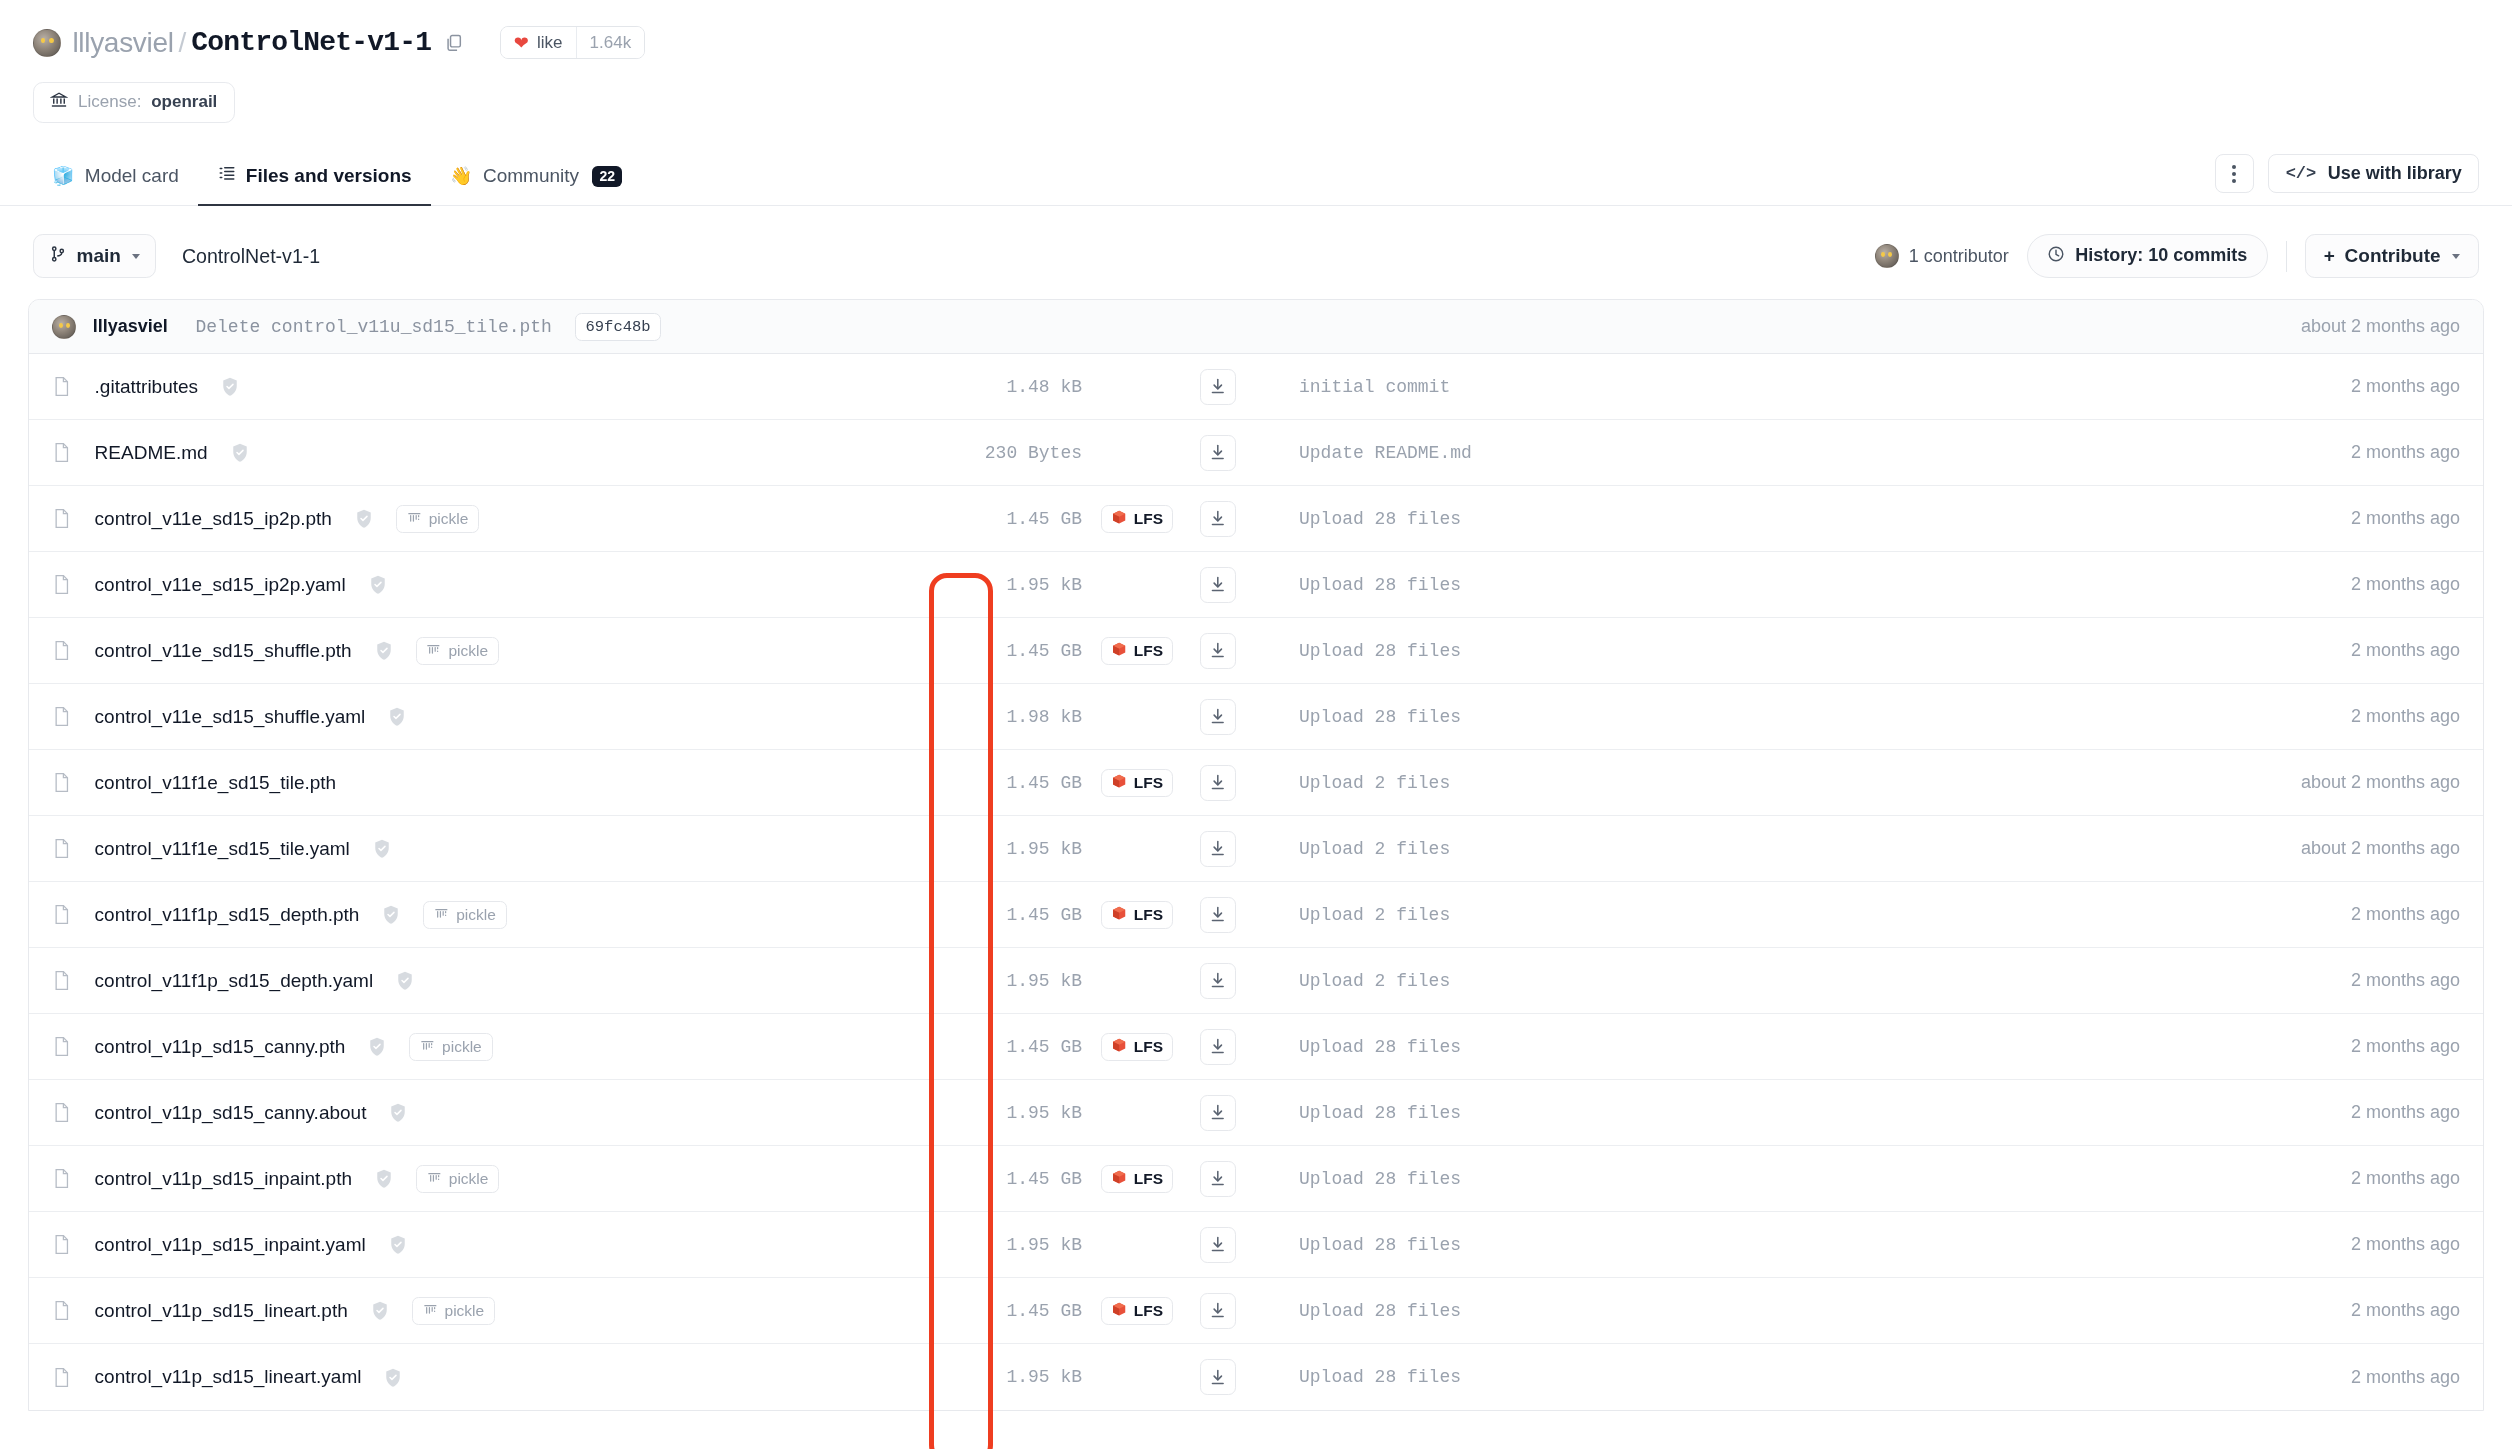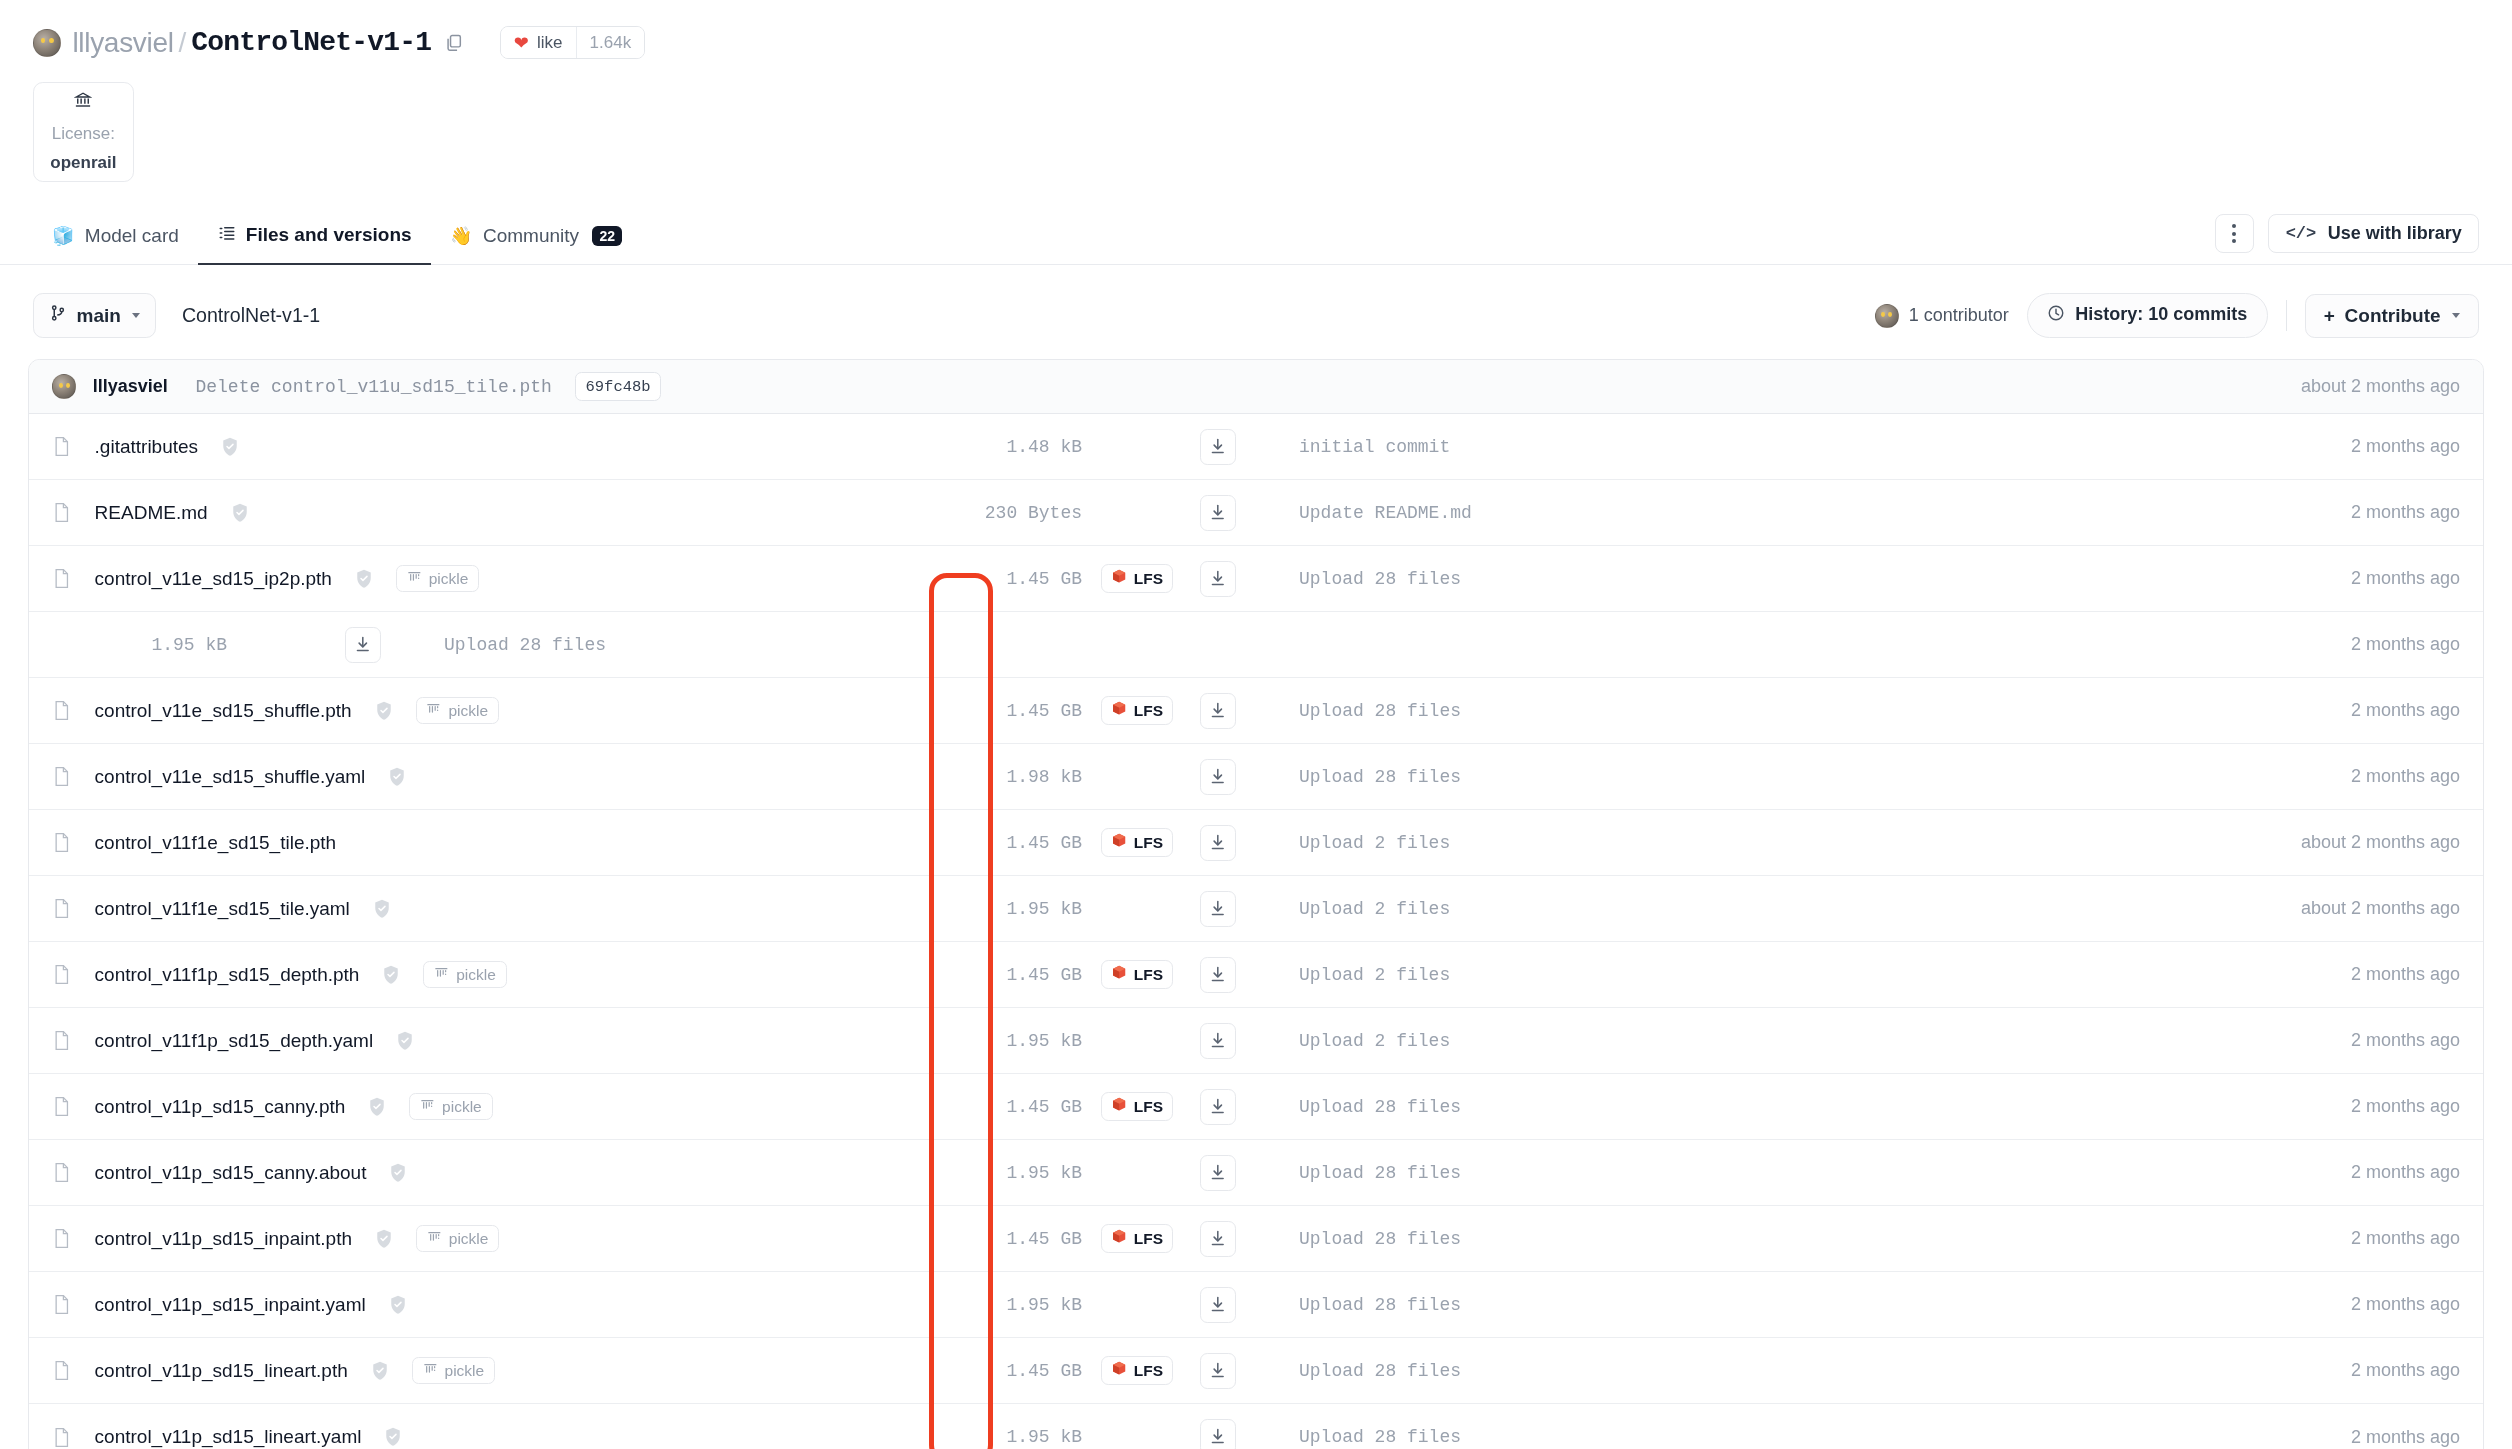--- a/index.html
+++ b/index.html
@@ -51,21 +51,21 @@
   .heart { color:#e8483f; font-size:18px; line-height:1; }
   .like-count{
     display:flex; align-items:center; padding: 0 13px; font-size:17px; color:#9aa2ae;
     border-left:0.8px solid #e9ecf0; background:#fff;
   }
 
   .license-row { margin-top: 14.7px; }
   .license-pill{
     display:inline-flex; align-items:center; gap:9.8px;
     border:0.8px solid #e8eaee; border-radius:9.8px;
-    padding: 8.1px 16.3px; font-size:17px; color:#9aa2ae; background:#fff;flex-direction:column;
+    padding: 8.1px 16.3px; font-size:17px; color:#9aa2ae; background:#fff;
   }
   .license-pill .lic-val{ color:#374151; font-weight:600; }
 
   
   .tabbar{
     margin-top: 21px; border-bottom: 0.8px solid #e9ebef;
     display:flex; align-items:flex-end; padding: 0 33px; height: 62px;
     position:relative;
   }
   .tabs{ display:flex; align-items:flex-end; gap:0; }
@@ -444,20 +444,36 @@
                 <path d="M7.5 10 12 14.5 16.5 10"></path>
                 <path d="M5.5 19h13"></path>
         </svg>
       </span>
     </div>
     <div class="c-commit">Upload 28 files</div>
     <div class="c-time">2 months ago</div>
   </div>
 
   <div class="row">
+    <div class="c-name">
+      <span class="file-icon">
+        <svg width="19.6" height="21" viewBox="0 0 24 26" fill="none" stroke="currentColor" stroke-width="1.6">
+          <path d="M5 2h9l5 5v17H5z"></path>
+                <path d="M14 2v5h5"></path>
+        </svg>
+      </span>
+      <span class="fname">control_v11e_sd15_ip2p.yaml</span>
+      <span class="shield">
+        <svg width="18" height="19.6" viewBox="0 0 24 26" fill="currentColor">
+          <path d="M12 1 3 4.5v7C3 18 7.2 22.8 12 25c4.8-2.2 9-7 9-13.5v-7z"></path>
+          <path d="M8 12.5l2.6 2.6L16 9.8" stroke="#fff" stroke-width="2" fill="none" stroke-linecap="round" stroke-linejoin="round"></path>
+        </svg>
+      </span>
+
+    </div>
     <div class="c-size">1.95 kB</div>
     <div class="c-lfs">
       <span class="lfs" style="visibility: hidden;">
         <span>
           <svg width="16.3" height="16.3" viewBox="0 0 24 24">
             <path d="M12 2.6 21 7v10l-9 4.4L3 17V7z" fill="#e8503a"></path>
             <path d="M12 2.6 21 7l-9 4.4L3 7z" fill="#f06c4d"></path>
             <path d="M12 11.4V21.4L3 17V7z" fill="#cf4027"></path>
           </svg>
         </span>

